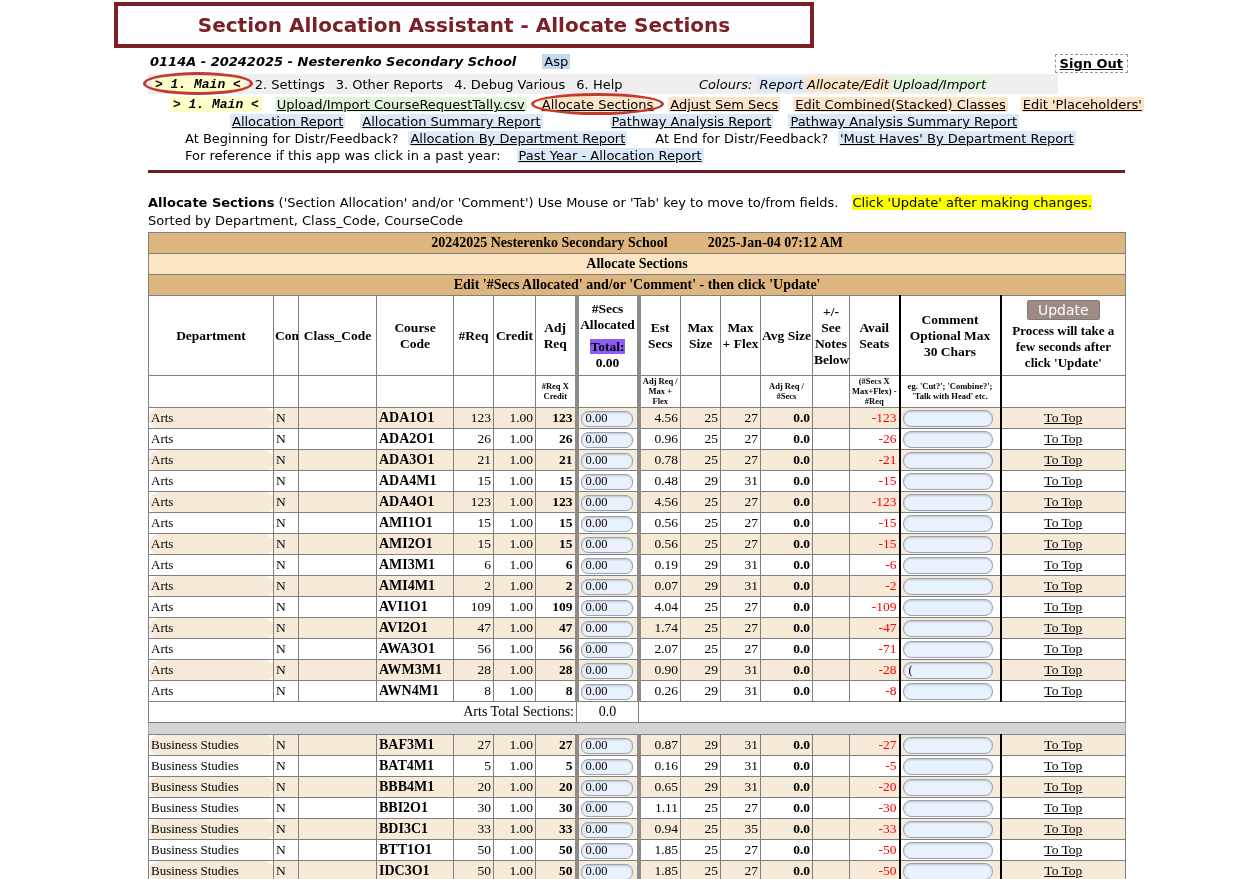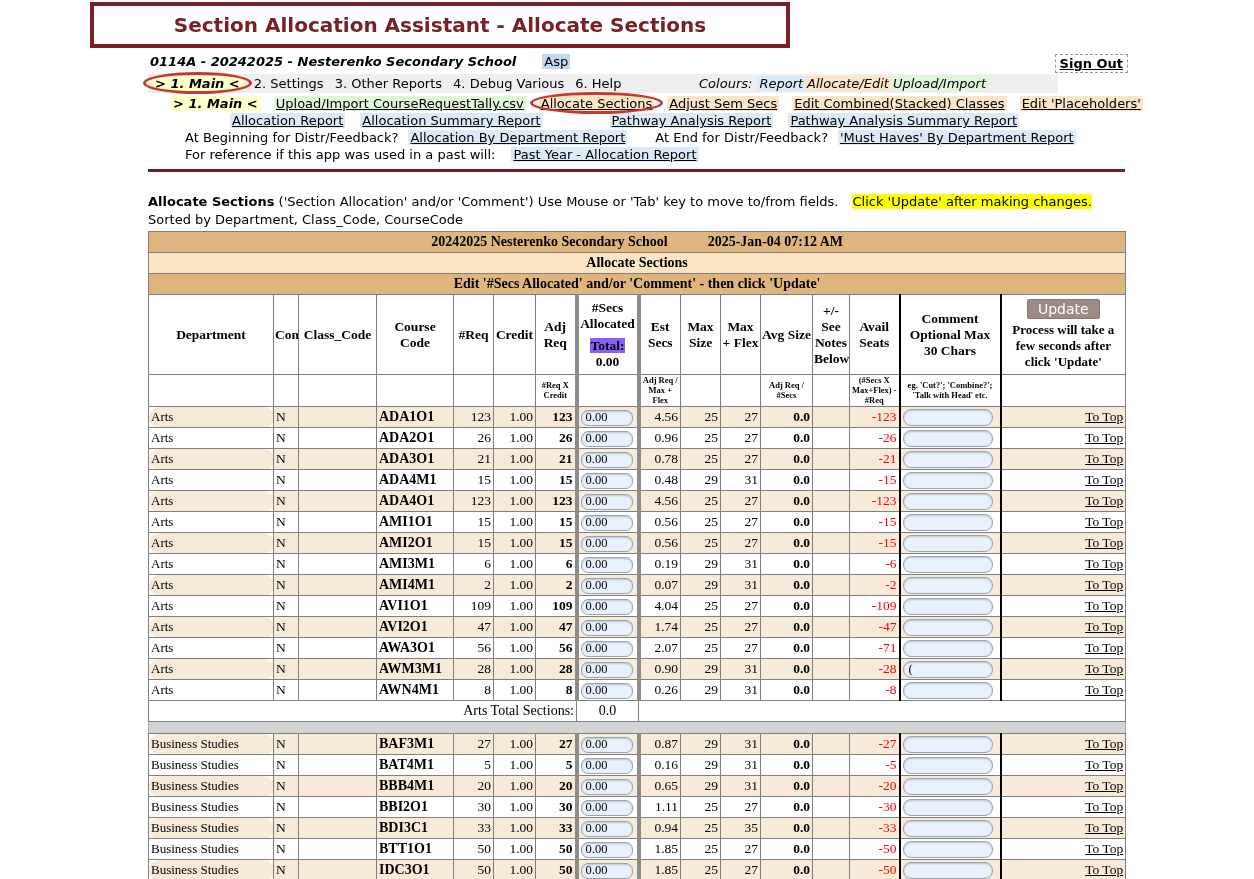--- a/index.html
+++ b/index.html
@@ -1,35 +1,35 @@
 <!DOCTYPE html>
 <html><head>
 <meta charset="utf-8">
 <style>
   * { box-sizing: border-box; margin: 0; padding: 0; }
   html,body { width:1254px; height:879px; overflow:hidden; background:#fff;
     font-family:"DejaVu Sans","Liberation Sans",sans-serif; }
 
   
-  .banner { margin:2px 0 0 90px; width:700px; border:4px solid #7b2125;
+  .banner { margin:2px 0 0 114px; width:700px; border:4px solid #7b2125;
     padding:7px 0; text-align:center; }
   .banner h1 { font-size:20px; font-weight:bold; color:#7b2125; font-family:"DejaVu Sans",sans-serif; }
 
   
   .topbar { display:flex; align-items:flex-start; margin:6px 0 0 150px; width:978px; font-size:13px; }
   .school-code { font-weight:bold; font-style:italic; }
   .software-title { font-weight:bold; margin-left:26px; }
   .asp-tag { background:#c3d9f0; margin-left:26px; padding:0 2px; }
   .signout { margin-left:auto; font-weight:bold; text-decoration:underline; color:#000;
     border:1px dashed #999; padding:1px 4px; cursor:pointer; }
 
   
   .menubar { display:flex; align-items:center; margin-left:148px; width:910px;
     background:#efefef; font-size:13px; padding:2px 4px; margin-top:1px; }
-  .main-marker { font-weight:bold; font-style:italic; background:#ffffca; padding:0 3px; white-space:nowrap; }
+  .main-marker { font-weight:bold; font-style:italic; background:#ffffca; padding:0 3px; white-space:nowrap;font-family:Liberation Mono, monospace; }
   .menu-item { margin-left:11px; white-space:nowrap; cursor:pointer; }
   .colours { margin-left:auto; margin-right:66px; font-style:italic; display:flex; gap:5px; }
   .colour-key { padding:0 2px; }
 
   .circle-wrap { position:relative; display:inline-block; }
   .circle-wrap::after { content:''; position:absolute; left:-9px; right:-9px; top:-4px; bottom:-3px;
     border:3px solid #c43a2e; border-radius:50%; pointer-events:none; }
 
   
   .nav1 { display:flex; align-items:center; margin:3px 0 0 170px; font-size:13px; gap:13px; }
@@ -73,21 +73,21 @@
   .blk-r { border-right:2px solid #000 !important; }
 
   tbody.rows td { height:21px; padding:0 2px; background:#fff; }
   tr.stripe td { background:#f8ead9; }
   td.c-dept { font-size:13px;border-radius:10px; }
   td.c-course { font-weight:bold; font-size:14px; }
   td.num { text-align:right; padding-right:4px; }
   td.c-adjreq, td.c-avg { font-weight:bold; }
   td.c-avail { color:#fe0000; text-align:right; padding-right:4px; }
   td.c-secs, td.c-comment { text-align:left; padding:1px 3px; }
-  td.c-totop { text-align:right;margin-left:43px; }
+  td.c-totop { text-align:center;margin-left:43px; }
   .totop-link { color:#000; text-decoration:underline; cursor:pointer; }
 
   .secs-input { width:52px; height:16px; background:#e9f2fc; border:1px solid #97a5b5;
     border-radius:7px; box-shadow:inset 0 1px 2px rgba(0,0,0,.2);
     font-family:"Liberation Serif",serif; font-size:12.5px; padding:0 4px; }
   .comment-input { width:90px; height:17px; background:#e9f2fc; border:1px solid #97a5b5;
     border-radius:8px; box-shadow:inset 0 1px 2px rgba(0,0,0,.2);
     font-family:"Liberation Serif",serif; font-size:12.5px; padding:0 5px; }
 
   .update-btn { display:inline-block; background:#9d8a85; color:#fff; border:1px solid #8a7772;
@@ -140,21 +140,21 @@
     <a class="bg-report gap-before">Pathway Analysis Report</a>
     <a class="bg-report">Pathway Analysis Summary Report</a>
   </div>
 <div class="nav3">
   <span>At Beginning for Distr/Feedback?</span>
   <a class="bg-report">Allocation By Department Report</a>
   <span class="q2">At End for Distr/Feedback?</span>
   <a class="bg-report">'Must Haves' By Department Report</a>
 </div>
 <div class="nav4">
-  <span>For reference if this app was used in a past will:</span>
+  <span>For reference if this app was click in a past year:</span>
   <a class="bg-report">Past Year - Allocation Report</a>
 </div>
 
 <div class="redline"></div>
 
 <div class="instr">
   <b>Allocate Sections</b><span> ('Section Allocation' and/or 'Comment') Use Mouse or 'Tab' key to move to/from fields.</span><span class="hl-yellow">Click 'Update' after making changes.</span>
 </div>
 <div class="sorted">Sorted by Department, Class_Code, CourseCode</div>
 

